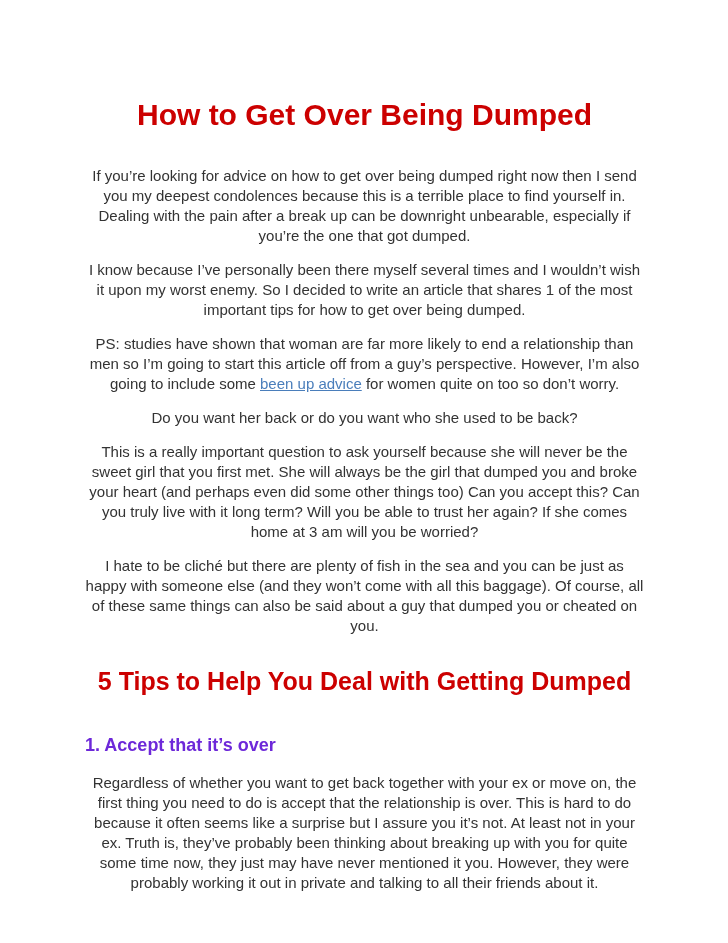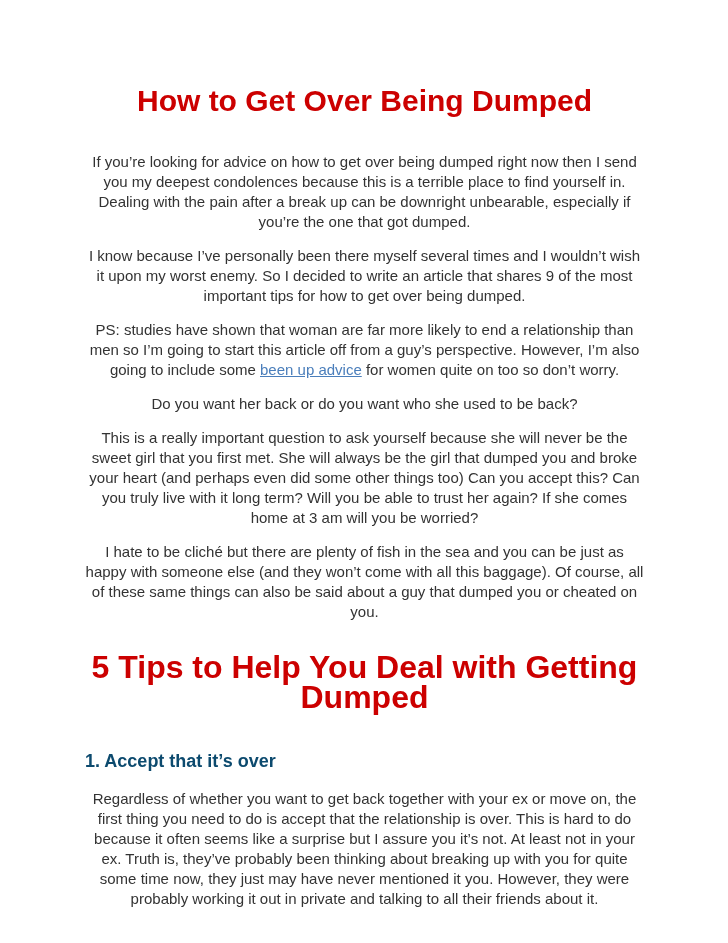--- a/index.html
+++ b/index.html
@@ -26,61 +26,61 @@
     line-height: 20px;
     color: var(--body-text);
     overflow: hidden;
   }
   .doc-title {
     font-size: 30px;
     line-height: 34px;
     font-weight: bold;
     color: var(--heading-red);
     text-align: center;
-    margin: 0 0 34px 0;
+    margin: 14px 0 34px 0;
   }
   .para {
     margin: 0 0 14px 0;
     text-align: center;
   }
   .question-heading {
     font-weight: normal;
     margin: 0 0 14px 0;
   }
   .inline-link {
     color: var(--link-blue);
     text-decoration: underline;
     cursor: pointer;
   }
   .section-heading {
-    font-size: 32px;
+    font-size: 25px;
     line-height: 30px;
     font-weight: bold;
     color: var(--heading-red);
     text-align: center;
     margin: 30px 0 38px 0;
   }
   .tip-heading {
     font-size: 18px;
     line-height: 22px;
     font-weight: bold;
-    color: #0c4a6e;
+    color: #6d28d9;
     margin: 0 0 17px 0;
   }
 </style>
 </head>
 <body>
 
 <div class="page">
 
   <h1 class="doc-title">How to Get Over Being Dumped</h1>
 
   <p class="para">If you’re looking for advice on how to get over being dumped right now then I send you my deepest condolences because this is a terrible place to find yourself in. Dealing with the pain after a break up can be downright unbearable, especially if you’re the one that got dumped.</p>
 
-  <p class="para">I know because I’ve personally been there myself several times and I wouldn’t wish it upon my worst enemy. So I decided to write an article that shares 9 of the most important tips for how to get over being dumped.</p>
+  <p class="para">I know because I’ve personally been there myself several times and I wouldn’t wish it upon my worst enemy. So I decided to write an article that shares 1 of the most important tips for how to get over being dumped.</p>
 
   <p class="para"><span>PS: studies have shown that woman are far more likely to end a relationship than men so I’m going to start this article off from a guy’s perspective. However, I’m also going to include some </span><a class="inline-link" href="#">been up advice</a><span> for women quite on too so don’t worry.</span></p>
 
   <p class="para question-heading">Do you want her back or do you want who she used to be back?</p>
 
   <p class="para">This is a really important question to ask yourself because she will never be the sweet girl that you first met. She will always be the girl that dumped you and broke your heart (and perhaps even did some other things too) Can you accept this? Can you truly live with it long term? Will you be able to trust her again? If she comes home at 3 am will you be worried?</p>
 
   <p class="para">I hate to be cliché but there are plenty of fish in the sea and you can be just as happy with someone else (and they won’t come with all this baggage). Of course, all of these same things can also be said about a guy that dumped you or cheated on you.</p>
 
   <h2 class="section-heading">5 Tips to Help You Deal with Getting Dumped</h2>

